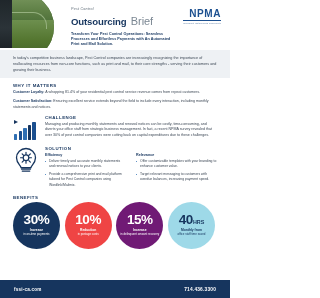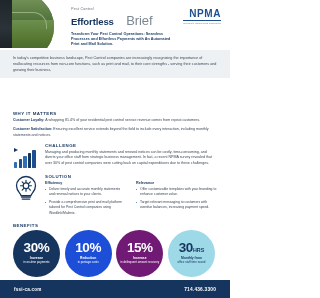--- a/index.html
+++ b/index.html
@@ -85,25 +85,24 @@
     line-height: 1.05;
     white-space: nowrap;
   }
   .title-strong {
     font-size: 9.6px;
     font-weight: bold;
     color: #16355e;
     letter-spacing: -0.15px;
   }
   .title-light {
-    font-size: 13px;
+    font-size: 11px;
     font-weight: normal;
     color: #7b8793;
     letter-spacing: -0.1px;
-    margin-left: 8px;
   }
   .subtitle {
     margin: 2.5px 0 0 0;
     font-size: 3.7px;
     font-weight: bold;
     color: #1b3a63;
     line-height: 1.45;
     letter-spacing: .05px;
   }
 
@@ -141,21 +140,20 @@
   .intro-text {
     margin: 0;
     font-size: 3.75px;
     line-height: 1.62;
     color: #3c4755;
   }
 
   
   .body-wrap {
     padding: 5px 13px 0 13px;
-    margin-top: 28px;
   }
   .sec-head {
     margin: 0 0 2px 0;
     font-size: 4.4px;
     font-weight: bold;
     color: #16355e;
     letter-spacing: .45px;
   }
   .para {
     margin: 0 0 3px 0;
@@ -347,21 +345,21 @@
       <div class="sky"></div>
       <div class="grass"></div>
       <div class="hose"></div>
       <div class="person"></div>
 
     </div>
 
     <div class="header-text">
       <p class="eyebrow">Pest Control</p>
       <p class="title-line">
-        <span class="title-strong">Effortless</span>
+        <span class="title-strong">Outsourcing</span>
         <span class="title-light">Brief</span>
       </p>
       <p class="subtitle">Transform Your Pest Control Operations: Seamless Processes and Effortless Payments with An Automated Print and Mail Solution.</p>
     </div>
 
     <div class="logo-block">
       <div class="logo-mark">NPMA</div>
       <div class="logo-rule"></div>
       <div class="logo-tagline">Document Outsourcing Specialists</div>
     </div>
@@ -441,39 +439,39 @@
     <div class="circles">
 
       <div class="circle" style="background: rgb(22, 53, 94); color: rgb(255, 255, 255);">
         <div class="big">
           <span>30%</span><span class="unit"></span>
         </div>
         <div class="lead">Increase</div>
         <div class="sub">in on-time payments</div>
       </div>
 
-      <div class="circle" style="background: #1d4ed8; color: rgb(255, 255, 255);">
+      <div class="circle" style="background: #ef4444; color: rgb(255, 255, 255);">
         <div class="big">
           <span>10%</span><span class="unit"></span>
         </div>
         <div class="lead">Reduction</div>
         <div class="sub">in postage costs</div>
       </div>
 
       <div class="circle" style="background: #701a75; color: rgb(255, 255, 255);">
         <div class="big">
           <span>15%</span><span class="unit"></span>
         </div>
         <div class="lead">Increase</div>
         <div class="sub">in delinquent amount recovery</div>
       </div>
 
       <div class="circle" style="background: rgb(158, 217, 232); color: rgb(22, 53, 94);">
         <div class="big">
-          <span>30</span><span class="unit">HRS</span>
+          <span>40</span><span class="unit">HRS</span>
         </div>
         <div class="lead">Monthly from</div>
         <div class="sub">office staff time saved</div>
       </div>
 
     </div>
   </div>
 
   <div class="footer">
     <span class="footer-site">fssi-ca.com</span>

